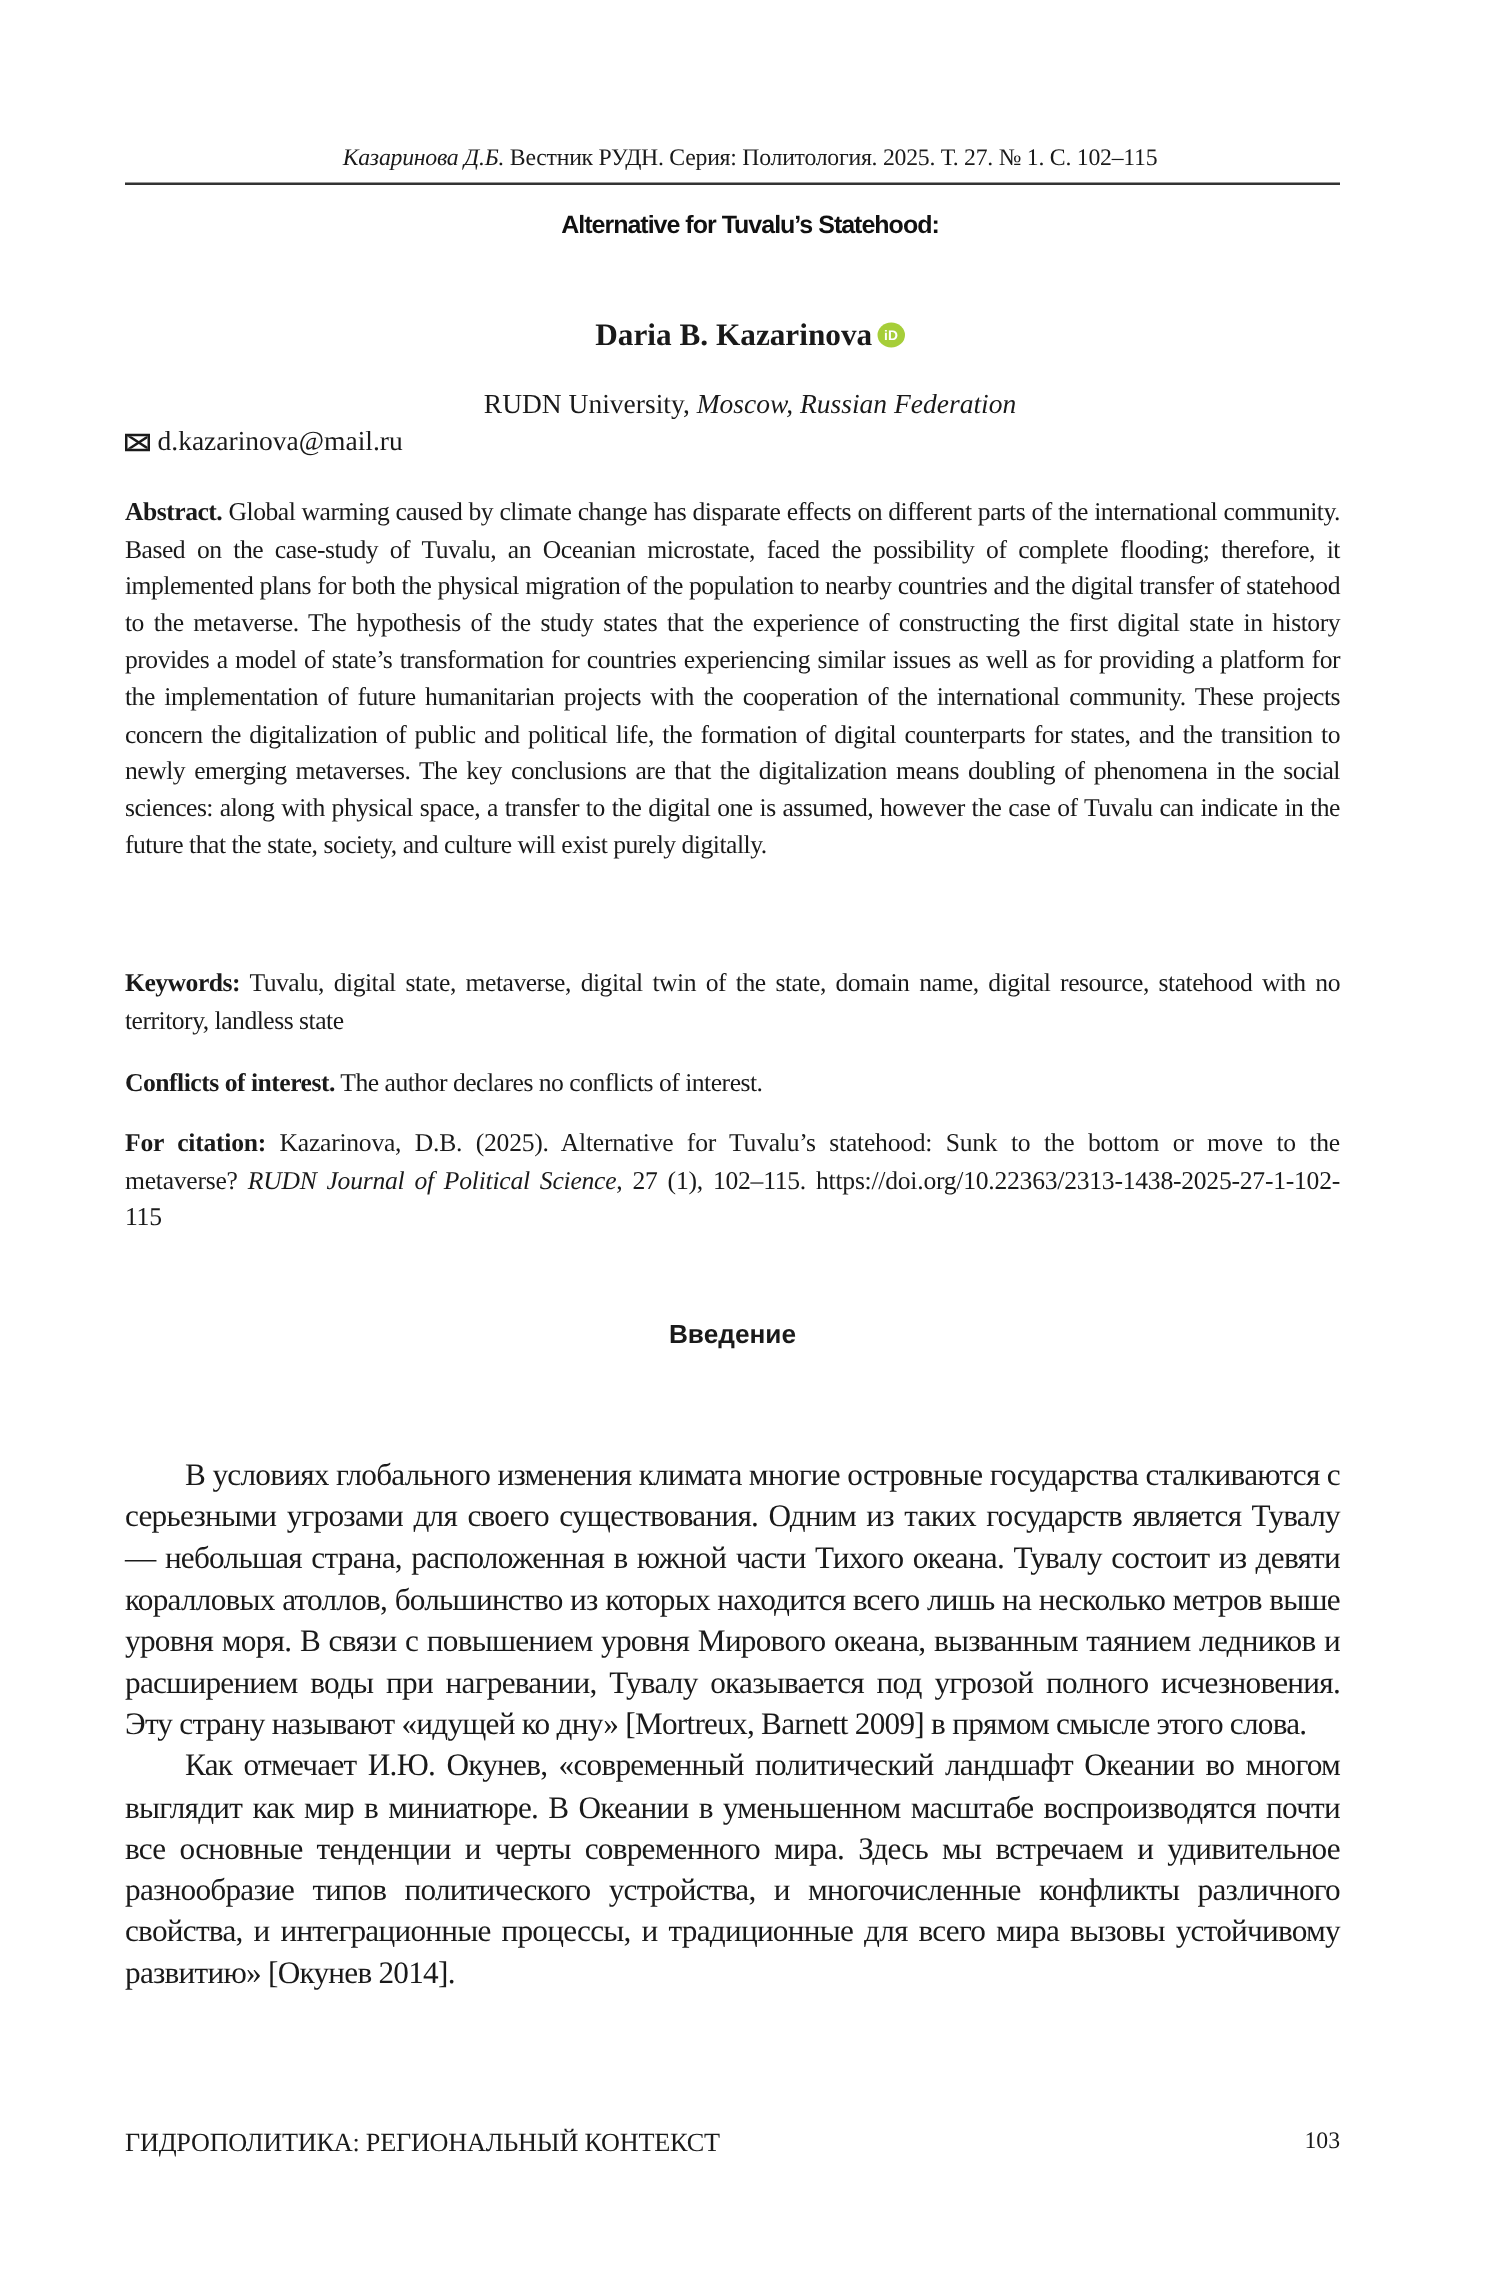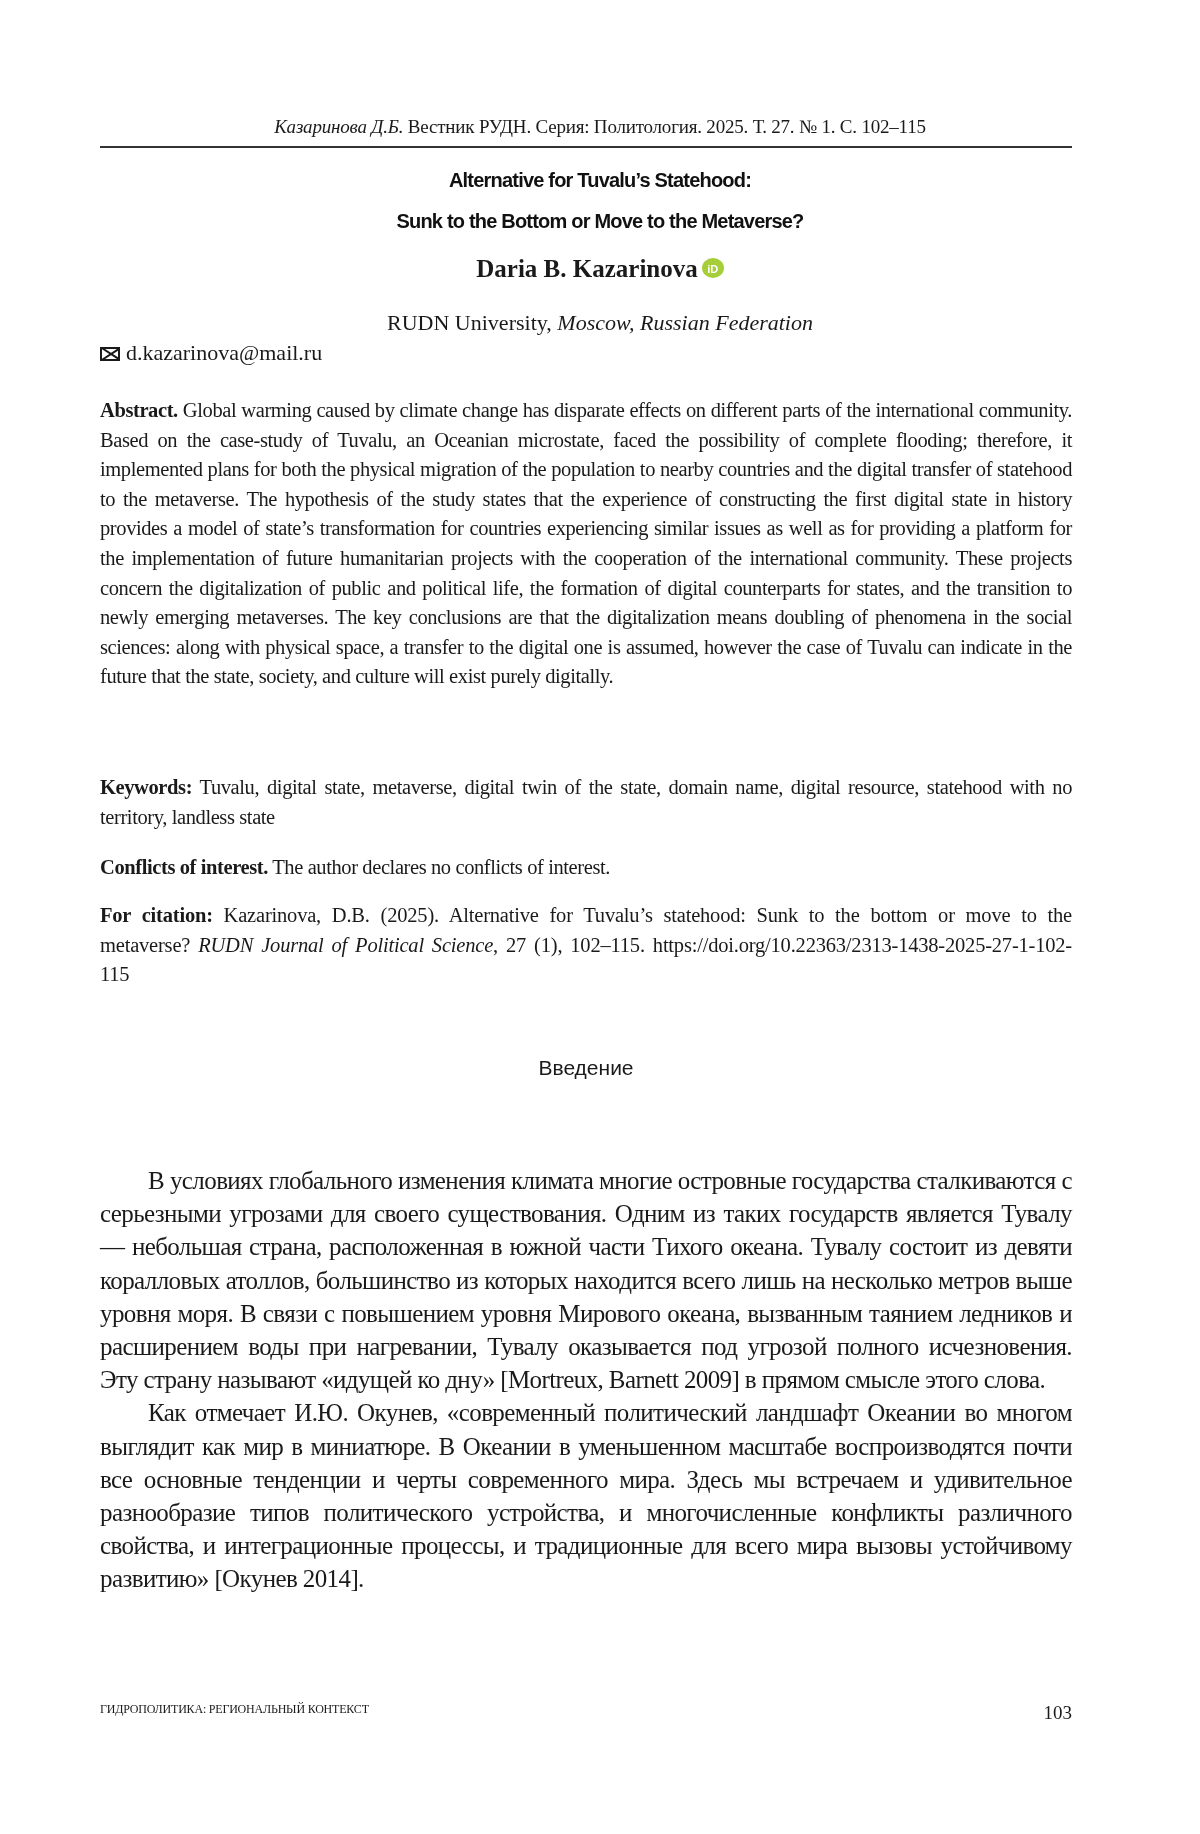--- a/index.html
+++ b/index.html
@@ -61,47 +61,46 @@
     font-size: 20.5px; line-height: 29.6px; letter-spacing: -0.4px;
   }
   .citation {
     position: absolute; left: 100px; top: 901px; width: 972px;
     font-size: 20.5px; line-height: 29.6px; text-align: justify; letter-spacing: -0.2px;
   }
   .citation i { font-style: italic; }
 
   .section-heading {
     position: absolute; left: 100px; top: 1056px; width: 972px; text-align: center;
-    font-weight: normal; font-size: 21px;
+    font-weight: bold; font-size: 21px;
   }
 
   .body-text {
     position: absolute; left: 100px; top: 1119px; width: 972px;
     font-size: 25px; line-height: 33.2px; text-align: justify; letter-spacing: -0.6px; margin-top: 45px;
   }
   .body-text p { margin: 0; text-indent: 48px; }
 
   .footer-left {
-    position: absolute; left: 100px; top: 1702px; font-size: 12px; letter-spacing: -0.2px;
+    position: absolute; left: 100px; top: 1702px; font-size: 21px; letter-spacing: -0.2px;
   }
   .footer-right {
     position: absolute; left: 1040px; top: 1702px; width: 32px; text-align: right; font-size: 19px;
   }
 </style>
 </head>
 <body>
 
 <div class="running-head serif">
   <i>Казаринова Д.Б.</i><span> Вестник РУДН. Серия: Политология. 2025. Т. 27. № 1. С. 102–115</span>
 </div>
 <div class="head-rule"></div>
 
 <div class="title sans">
   <div>Alternative for Tuvalu’s Statehood:</div>
-  <div>Sunk to the Bottom or Move to the Metaverse?</div>
 </div>
 
 <div class="author serif">
   <span>Daria B. Kazarinova</span><span class="orcid" style="background: rgb(166, 206, 57);">iD</span>
 </div>
 
 <div class="affil serif">
   <span>RUDN University, </span><i>Moscow, Russian Federation</i>
 </div>
 

